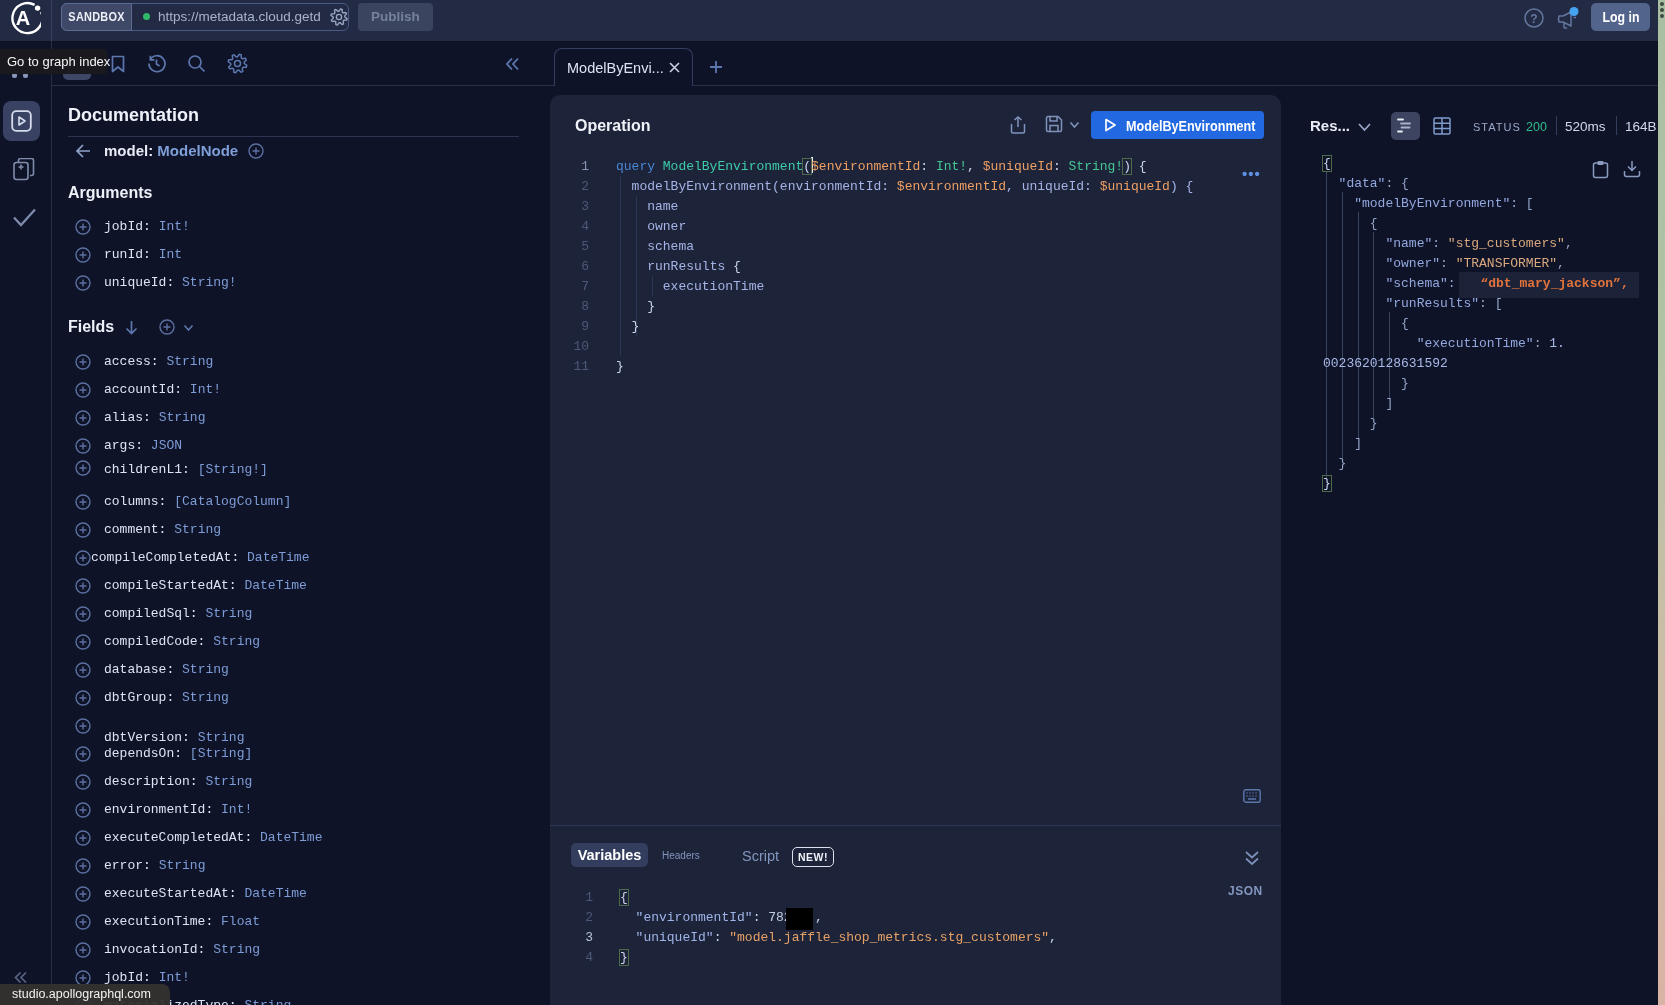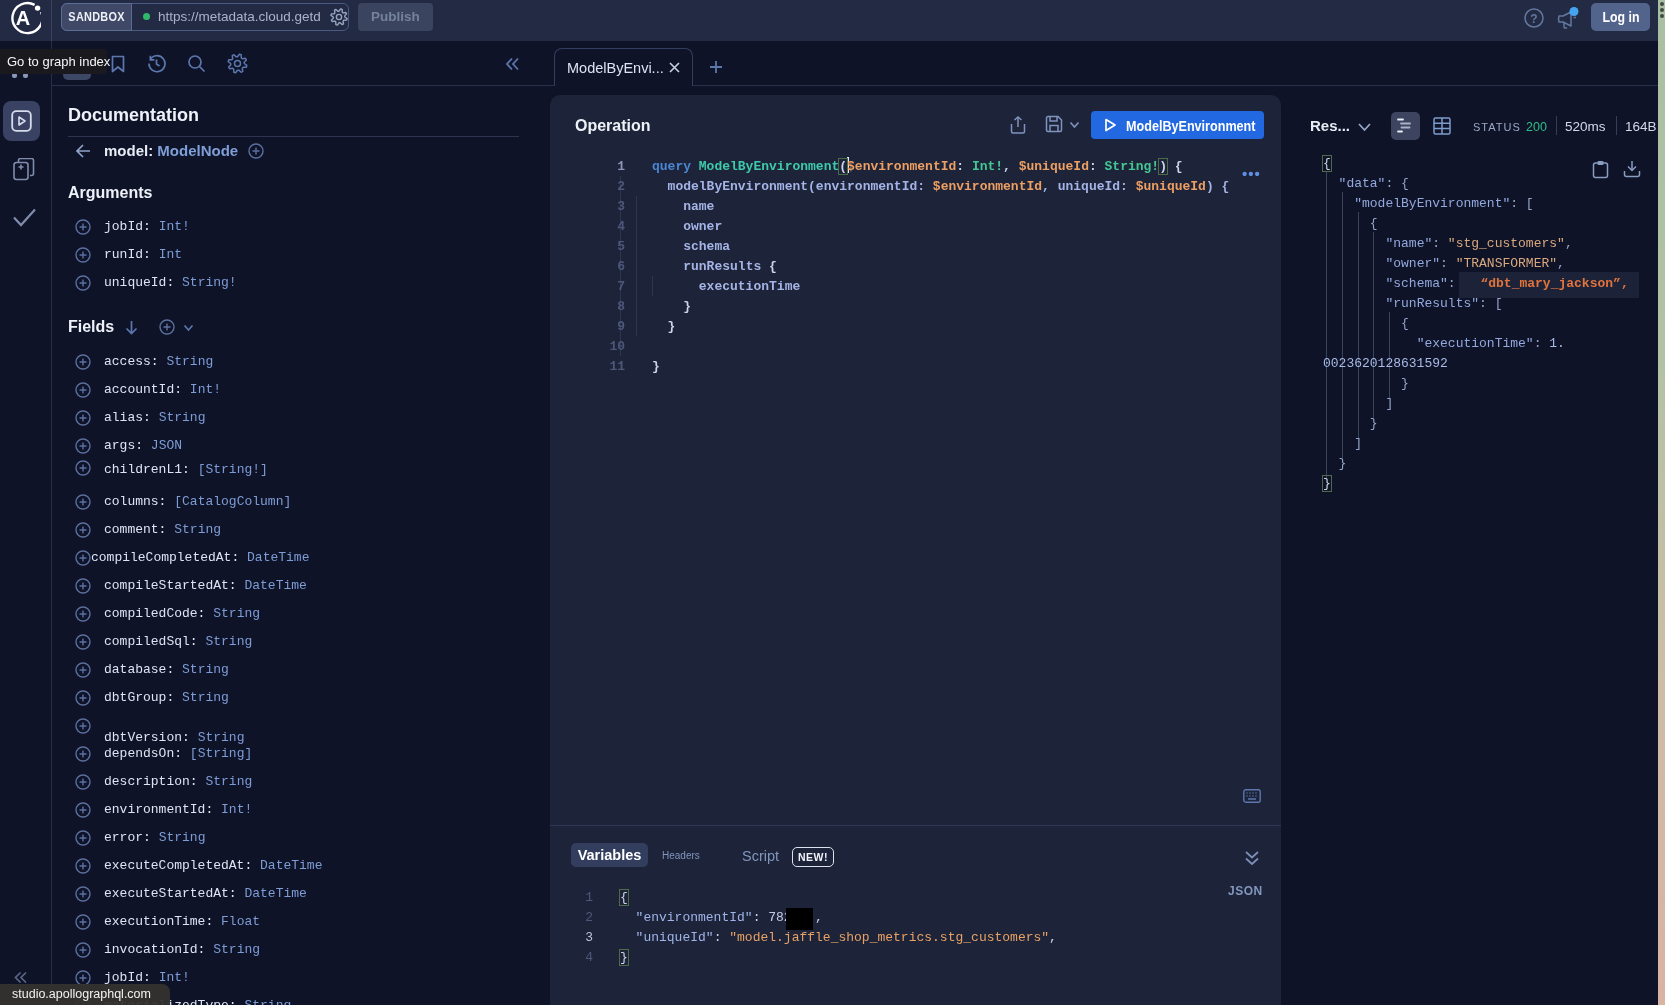--- a/index.html
+++ b/index.html
@@ -219,34 +219,34 @@
         <circle cx="8" cy="8" r="7" fill="none" stroke="#5b70a0" stroke-width="1.4"></circle>
         <path d="M8 4.5 V11.5 M4.5 8 H11.5" stroke="#5b70a0" stroke-width="1.4"></path>
       </svg>
       <span class="mono" style="margin-left:13px;"><span style="color:#dde4f2;">compileStartedAt:</span> <span style="color:#7e9cd6;">DateTime</span></span>
     </div>
 <div style="display:flex;align-items:center;height:28px;">
       <svg width="16" height="16" viewBox="0 0 16 16">
         <circle cx="8" cy="8" r="7" fill="none" stroke="#5b70a0" stroke-width="1.4"></circle>
         <path d="M8 4.5 V11.5 M4.5 8 H11.5" stroke="#5b70a0" stroke-width="1.4"></path>
       </svg>
+      <span class="mono" style="margin-left:13px;"><span style="color:#dde4f2;">compiledSql:</span> <span style="color:#7e9cd6;">String</span></span>
+    </div>
+<div style="display:flex;align-items:center;height:28px;">
+      <svg width="16" height="16" viewBox="0 0 16 16">
+        <circle cx="8" cy="8" r="7" fill="none" stroke="#5b70a0" stroke-width="1.4"></circle>
+        <path d="M8 4.5 V11.5 M4.5 8 H11.5" stroke="#5b70a0" stroke-width="1.4"></path>
+      </svg>
       <span class="mono" style="margin-left:13px;"><span style="color:#dde4f2;">compiledCode:</span> <span style="color:#7e9cd6;">String</span></span>
     </div>
 <div style="display:flex;align-items:center;height:28px;">
       <svg width="16" height="16" viewBox="0 0 16 16">
         <circle cx="8" cy="8" r="7" fill="none" stroke="#5b70a0" stroke-width="1.4"></circle>
         <path d="M8 4.5 V11.5 M4.5 8 H11.5" stroke="#5b70a0" stroke-width="1.4"></path>
       </svg>
-      <span class="mono" style="margin-left:13px;"><span style="color:#dde4f2;">compiledSql:</span> <span style="color:#7e9cd6;">String</span></span>
-    </div>
-<div style="display:flex;align-items:center;height:28px;">
-      <svg width="16" height="16" viewBox="0 0 16 16">
-        <circle cx="8" cy="8" r="7" fill="none" stroke="#5b70a0" stroke-width="1.4"></circle>
-        <path d="M8 4.5 V11.5 M4.5 8 H11.5" stroke="#5b70a0" stroke-width="1.4"></path>
-      </svg>
       <span class="mono" style="margin-left:13px;"><span style="color:#dde4f2;">database:</span> <span style="color:#7e9cd6;">String</span></span>
     </div>
 <div style="display:flex;align-items:center;height:28px;">
       <svg width="16" height="16" viewBox="0 0 16 16">
         <circle cx="8" cy="8" r="7" fill="none" stroke="#5b70a0" stroke-width="1.4"></circle>
         <path d="M8 4.5 V11.5 M4.5 8 H11.5" stroke="#5b70a0" stroke-width="1.4"></path>
       </svg>
       <span class="mono" style="margin-left:13px;"><span style="color:#dde4f2;">dbtGroup:</span> <span style="color:#7e9cd6;">String</span></span>
     </div>
 <div style="display:flex;align-items:center;height:28px;">
@@ -275,28 +275,28 @@
         <circle cx="8" cy="8" r="7" fill="none" stroke="#5b70a0" stroke-width="1.4"></circle>
         <path d="M8 4.5 V11.5 M4.5 8 H11.5" stroke="#5b70a0" stroke-width="1.4"></path>
       </svg>
       <span class="mono" style="margin-left:13px;"><span style="color:#dde4f2;">environmentId:</span> <span style="color:#7e9cd6;">Int!</span></span>
     </div>
 <div style="display:flex;align-items:center;height:28px;">
       <svg width="16" height="16" viewBox="0 0 16 16">
         <circle cx="8" cy="8" r="7" fill="none" stroke="#5b70a0" stroke-width="1.4"></circle>
         <path d="M8 4.5 V11.5 M4.5 8 H11.5" stroke="#5b70a0" stroke-width="1.4"></path>
       </svg>
+      <span class="mono" style="margin-left:13px;"><span style="color:#dde4f2;">executeCompletedAt:</span> <span style="color:#7e9cd6;">DateTime</span></span>
+    </div>
+<div style="display:flex;align-items:center;height:28px;">
+      <svg width="16" height="16" viewBox="0 0 16 16">
+        <circle cx="8" cy="8" r="7" fill="none" stroke="#5b70a0" stroke-width="1.4"></circle>
+        <path d="M8 4.5 V11.5 M4.5 8 H11.5" stroke="#5b70a0" stroke-width="1.4"></path>
+      </svg>
       <span class="mono" style="margin-left:13px;"><span style="color:#dde4f2;">error:</span> <span style="color:#7e9cd6;">String</span></span>
-    </div>
-<div style="display:flex;align-items:center;height:28px;">
-      <svg width="16" height="16" viewBox="0 0 16 16">
-        <circle cx="8" cy="8" r="7" fill="none" stroke="#5b70a0" stroke-width="1.4"></circle>
-        <path d="M8 4.5 V11.5 M4.5 8 H11.5" stroke="#5b70a0" stroke-width="1.4"></path>
-      </svg>
-      <span class="mono" style="margin-left:13px;"><span style="color:#dde4f2;">executeCompletedAt:</span> <span style="color:#7e9cd6;">DateTime</span></span>
     </div>
 <div style="display:flex;align-items:center;height:28px;">
       <svg width="16" height="16" viewBox="0 0 16 16">
         <circle cx="8" cy="8" r="7" fill="none" stroke="#5b70a0" stroke-width="1.4"></circle>
         <path d="M8 4.5 V11.5 M4.5 8 H11.5" stroke="#5b70a0" stroke-width="1.4"></path>
       </svg>
       <span class="mono" style="margin-left:13px;"><span style="color:#dde4f2;">executeStartedAt:</span> <span style="color:#7e9cd6;">DateTime</span></span>
     </div>
 <div style="display:flex;align-items:center;height:28px;">
       <svg width="16" height="16" viewBox="0 0 16 16">
@@ -351,21 +351,21 @@
 
 <div class="abs" style="left:1091px;top:111px;width:173px;height:28px;background:#2268e0;border-radius:4px;"></div>
 <svg class="abs" style="left:1103px;top:117px;" width="15" height="16" viewBox="0 0 15 16">
   <path d="M3 2.5 L12 8 L3 13.5 Z" fill="none" stroke="#fff" stroke-width="1.7" stroke-linejoin="round"></path>
 </svg>
 <div class="abs" style="left:1126px;top:119px;color:#fff;font-size:14px;font-weight:bold;line-height:14px;transform:scaleX(0.9);transform-origin:0 0;">ModelByEnvironment</div>
 
 <div class="abs" style="left:620px;top:176px;width:1px;height:180px;background:#2c3553;"></div>
 <div class="abs" style="left:636px;top:196px;width:1px;height:140px;background:#2c3553;"></div>
 <div class="abs" style="left:652px;top:276px;width:1px;height:20px;background:#2c3553;"></div>
-<div id="opcode" class="abs" style="left:582px;top:156px;font-weight:bold;">
+<div id="opcode" class="abs" style="left:546px;top:156px;">
 <div style="height:20px;"><span style="display:inline-block;width:43px;text-align:right;color:#8a94b4;font-family:'Liberation Mono',monospace;font-size:13px;">1</span><span class="mono" style="margin-left:27px;"><span style="color:#4a86d2;">query </span><span style="color:#3ecbaa;">ModelByEnvironment</span><span style="outline:1px solid #4d6b48;color:#ccd5ec;">(</span><span style="display:inline-block;width:1.5px;height:16px;margin-right:-1.5px;vertical-align:-3px;background:#e8ecf4;"></span><span style="color:#ee9f63;">$environmentId</span><span style="color:#ccd5ec;">: </span><span style="color:#45c795;">Int!</span><span style="color:#ccd5ec;">, </span><span style="color:#ee9f63;">$uniqueId</span><span style="color:#ccd5ec;">: </span><span style="color:#45c795;">String!</span><span style="outline:1px solid #4d6b48;color:#ccd5ec;">)</span><span style="color:#ccd5ec;"> {</span></span></div>
 <div style="height:20px;"><span style="display:inline-block;width:43px;text-align:right;color:#4d5878;font-family:'Liberation Mono',monospace;font-size:13px;">2</span><span class="mono" style="margin-left:27px;">  <span style="color:#a5b4e6;">modelByEnvironment(environmentId: </span><span style="color:#ee9f63;">$environmentId</span><span style="color:#a5b4e6;">, uniqueId: </span><span style="color:#ee9f63;">$uniqueId</span><span style="color:#a5b4e6;">) {</span></span></div>
 <div style="height:20px;"><span style="display:inline-block;width:43px;text-align:right;color:#4d5878;font-family:'Liberation Mono',monospace;font-size:13px;">3</span><span class="mono" style="margin-left:27px;">    <span style="color:#a5b4e6;">name</span></span></div>
 <div style="height:20px;"><span style="display:inline-block;width:43px;text-align:right;color:#4d5878;font-family:'Liberation Mono',monospace;font-size:13px;">4</span><span class="mono" style="margin-left:27px;">    <span style="color:#a5b4e6;">owner</span></span></div>
 <div style="height:20px;"><span style="display:inline-block;width:43px;text-align:right;color:#4d5878;font-family:'Liberation Mono',monospace;font-size:13px;">5</span><span class="mono" style="margin-left:27px;">    <span style="color:#a5b4e6;">schema</span></span></div>
 <div style="height:20px;"><span style="display:inline-block;width:43px;text-align:right;color:#4d5878;font-family:'Liberation Mono',monospace;font-size:13px;">6</span><span class="mono" style="margin-left:27px;">    <span style="color:#a5b4e6;">runResults </span><span style="color:#ccd5ec;">{</span></span></div>
 <div style="height:20px;"><span style="display:inline-block;width:43px;text-align:right;color:#4d5878;font-family:'Liberation Mono',monospace;font-size:13px;">7</span><span class="mono" style="margin-left:27px;">      <span style="color:#a5b4e6;">executionTime</span></span></div>
 <div style="height:20px;"><span style="display:inline-block;width:43px;text-align:right;color:#4d5878;font-family:'Liberation Mono',monospace;font-size:13px;">8</span><span class="mono" style="margin-left:27px;">    <span style="color:#ccd5ec;">}</span></span></div>
 <div style="height:20px;"><span style="display:inline-block;width:43px;text-align:right;color:#4d5878;font-family:'Liberation Mono',monospace;font-size:13px;">9</span><span class="mono" style="margin-left:27px;">  <span style="color:#ccd5ec;">}</span></span></div>
 <div style="height:20px;"><span style="display:inline-block;width:43px;text-align:right;color:#4d5878;font-family:'Liberation Mono',monospace;font-size:13px;">10</span><span class="mono" style="margin-left:27px;"></span></div>

